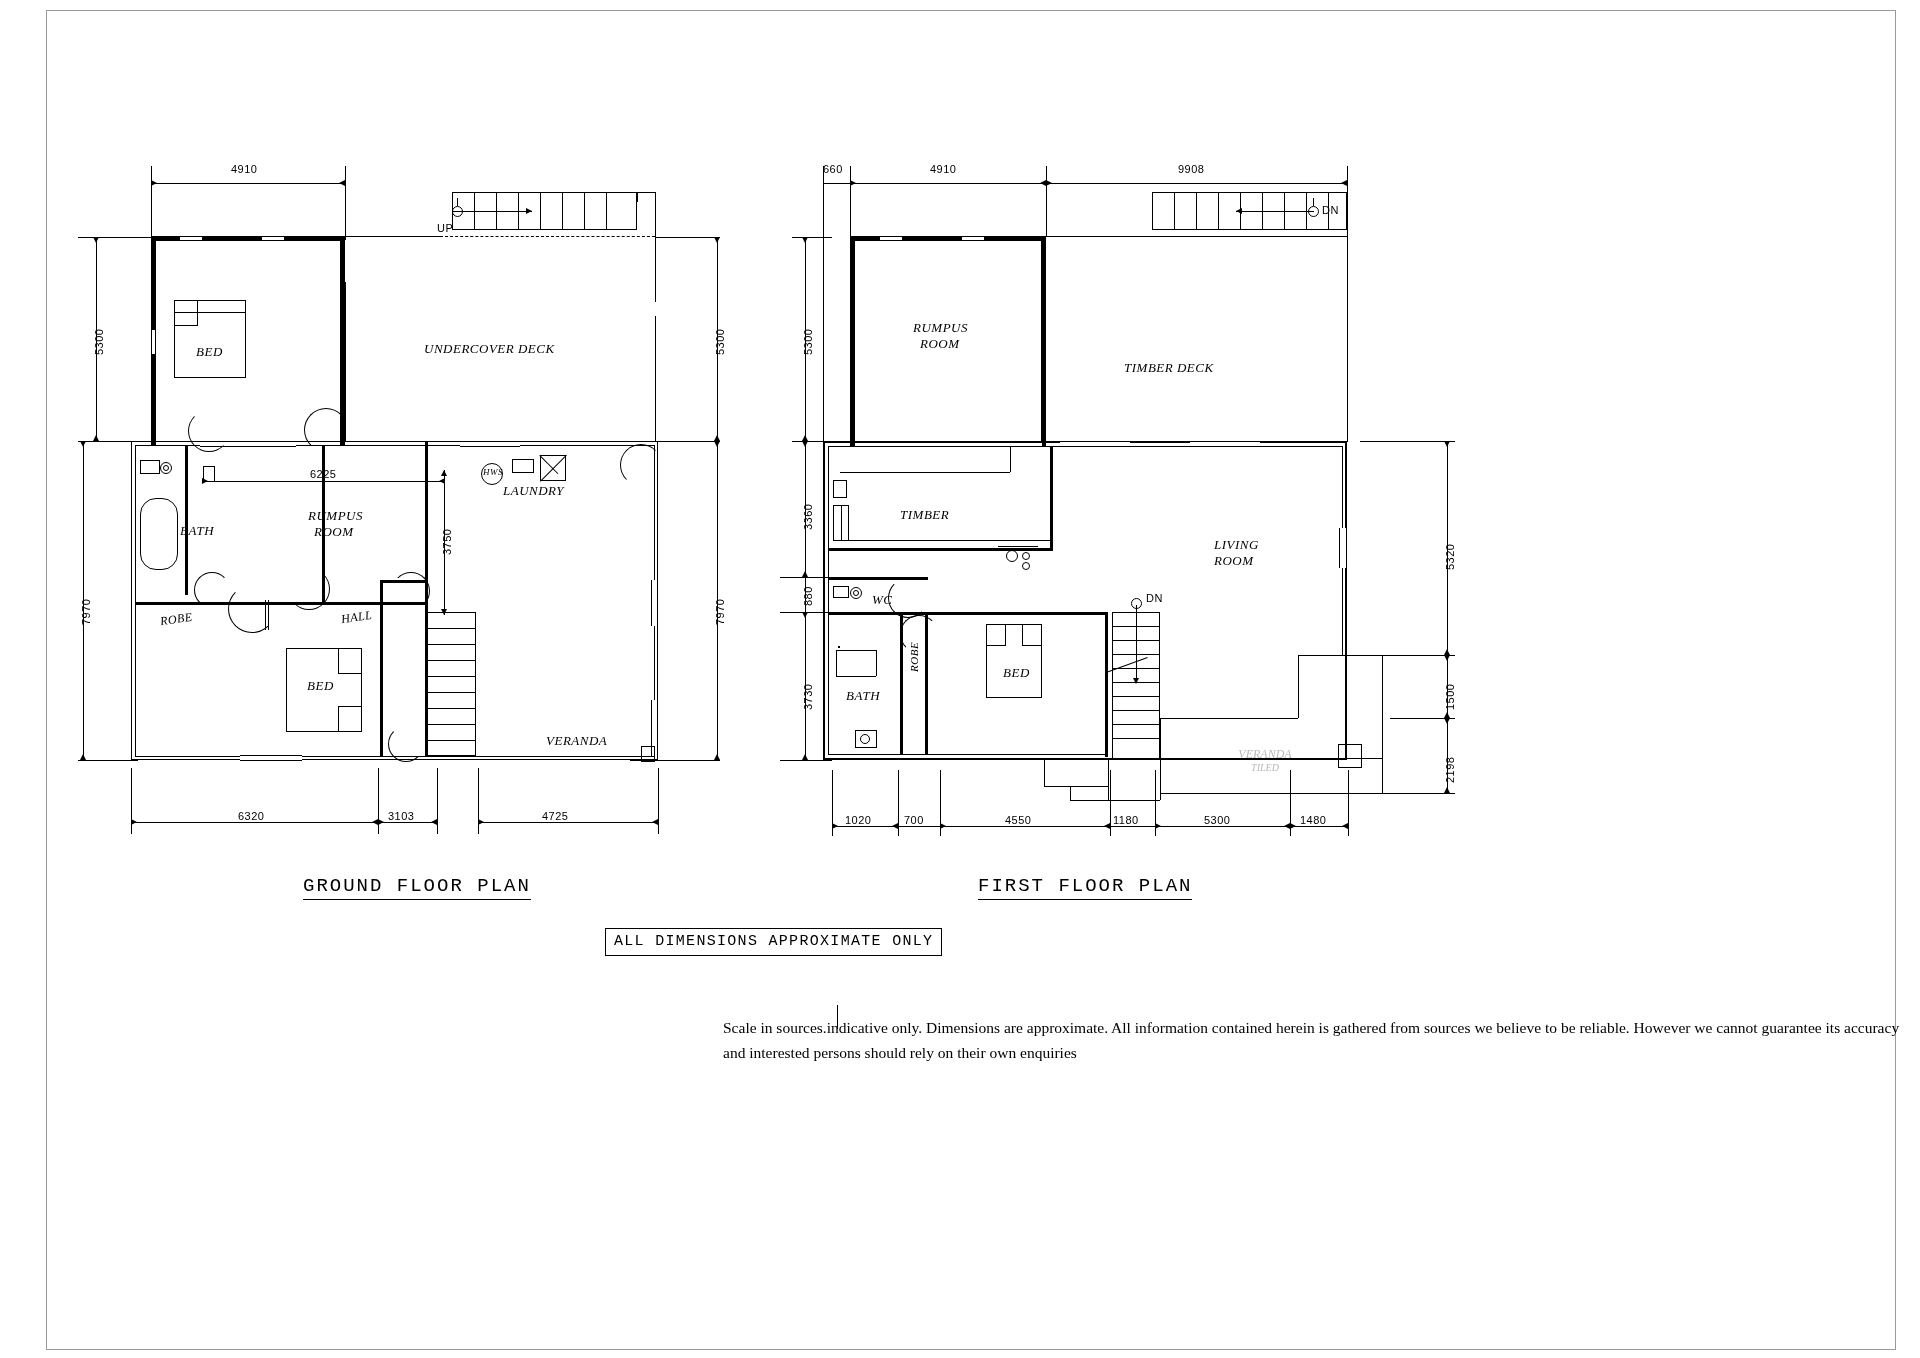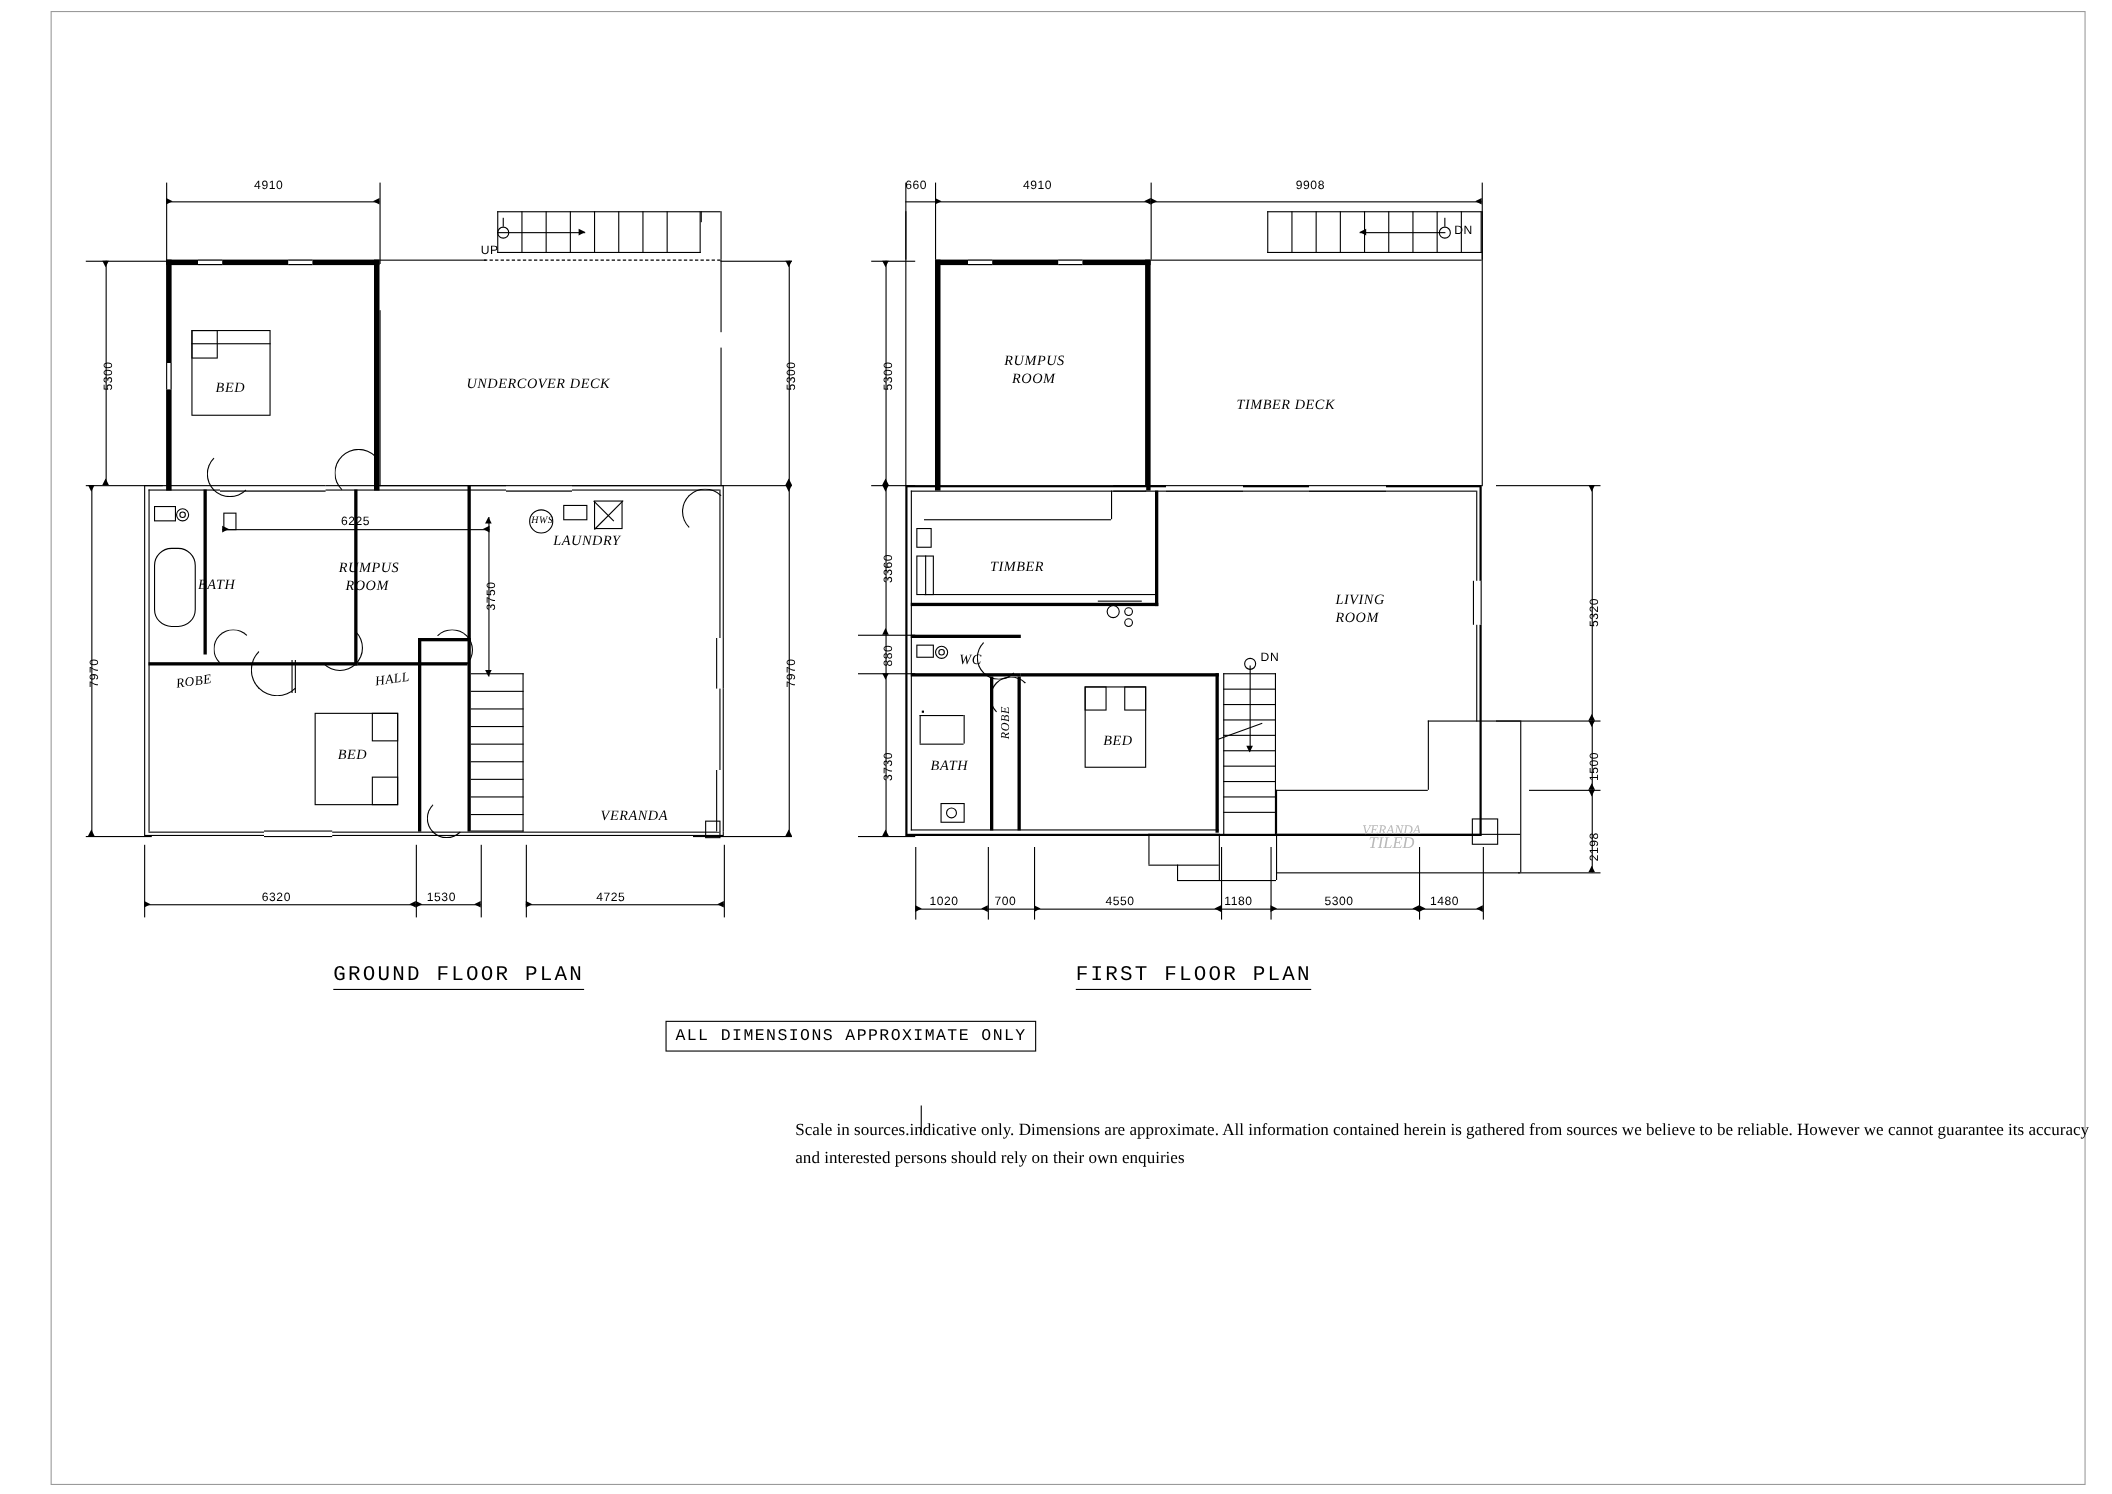--- a/index.html
+++ b/index.html
@@ -91,21 +91,21 @@
     <div class="ln v1" style="left:437px;top:768px;height:66px;"></div>
     <div class="ln v1" style="left:478px;top:768px;height:66px;"></div>
     <div class="ln v1" style="left:658px;top:768px;height:66px;"></div>
     <div class="ln h1" style="left:131px;top:822px;width:247px;"></div>
     <div class="arrowR" style="left:131px;top:819px;"></div>
     <div class="arrowL" style="left:372px;top:819px;"></div>
     <div class="dim" style="left:238px;top:810px;">6320</div>
     <div class="ln h1" style="left:378px;top:822px;width:59px;"></div>
     <div class="arrowR" style="left:378px;top:819px;"></div>
     <div class="arrowL" style="left:431px;top:819px;"></div>
-    <div class="dim" style="left:388px;top:810px;">1530</div>
+    <div class="dim" style="left:388px;top:810px;">3103</div>
     <div class="ln h1" style="left:478px;top:822px;width:180px;"></div>
     <div class="arrowR" style="left:478px;top:819px;"></div>
     <div class="arrowL" style="left:652px;top:819px;"></div>
     <div class="dim" style="left:542px;top:810px;">4725</div>
 
     <div class="wall" style="left:151px;top:236px;width:194px;height:5px;"></div>
     <div class="wall" style="left:151px;top:236px;width:5px;height:210px;"></div>
     <div class="wall" style="left:340px;top:236px;width:5px;height:210px;"></div>
 
     <div class="ln" style="left:180px;top:236px;width:22px;height:5px;background:#fff;"></div>
@@ -471,21 +471,21 @@
     <div class="ln h1" style="left:1160px;top:718px;width:138px;"></div>
     <div class="ln v1" style="left:1160px;top:718px;height:40px;"></div>
     <div class="ln h1" style="left:1160px;top:793px;width:222px;"></div>
     <div class="ln v1" style="left:1382px;top:655px;height:138px;"></div>
     <div class="ln h1" style="left:1298px;top:655px;width:84px;"></div>
     <div class="ln v1" style="left:1298px;top:655px;height:63px;"></div>
     <div class="ln h1" style="left:1160px;top:758px;width:222px;"></div>
     <div class="thin" style="left:1338px;top:744px;width:24px;height:24px;"></div>
     <div class="veranda" style="left:1210px;top:748px;width:110px;">
       <span>VERANDA</span><br>
-      <span style="font-size:15px;text-align:right;">TILED</span>
+      <span style="font-size:10px;text-align:right;">TILED</span>
     </div>
 
     <div class="ln h1" style="left:1044px;top:758px;width:64px;"></div>
     <div class="ln v1" style="left:1044px;top:758px;height:28px;"></div>
     <div class="ln h1" style="left:1044px;top:786px;width:64px;"></div>
     <div class="ln v1" style="left:1108px;top:758px;height:42px;"></div>
     <div class="ln h1" style="left:1070px;top:800px;width:90px;"></div>
     <div class="ln v1" style="left:1070px;top:786px;height:14px;"></div>
     <div class="ln v1" style="left:1160px;top:758px;height:42px;"></div>
 

